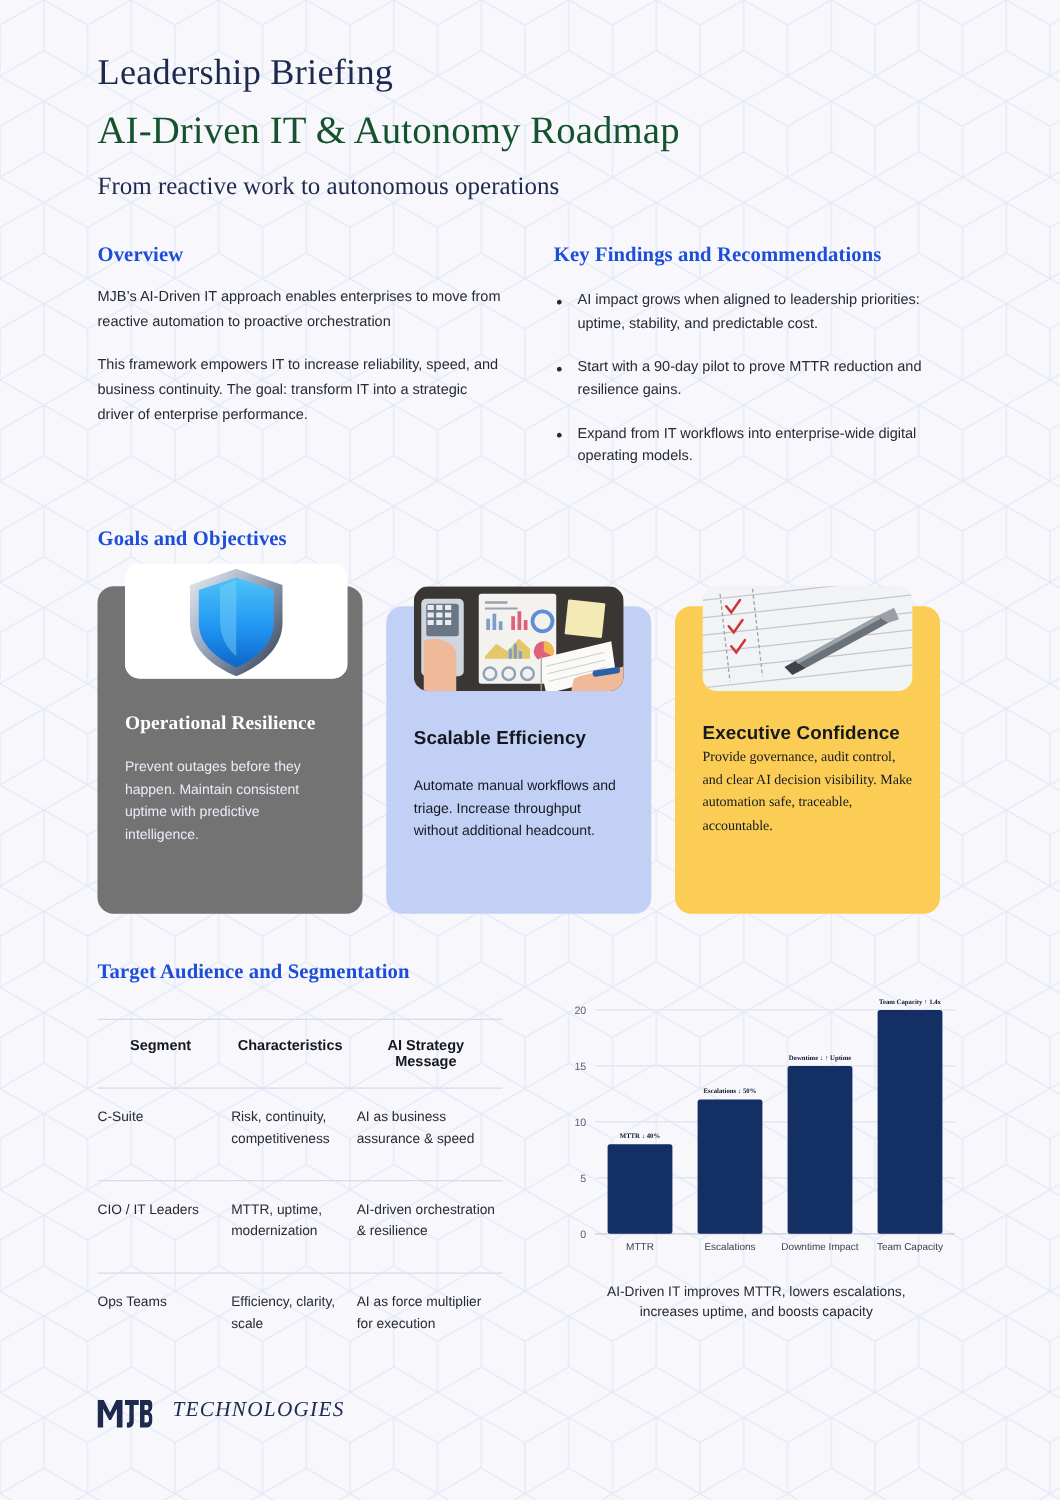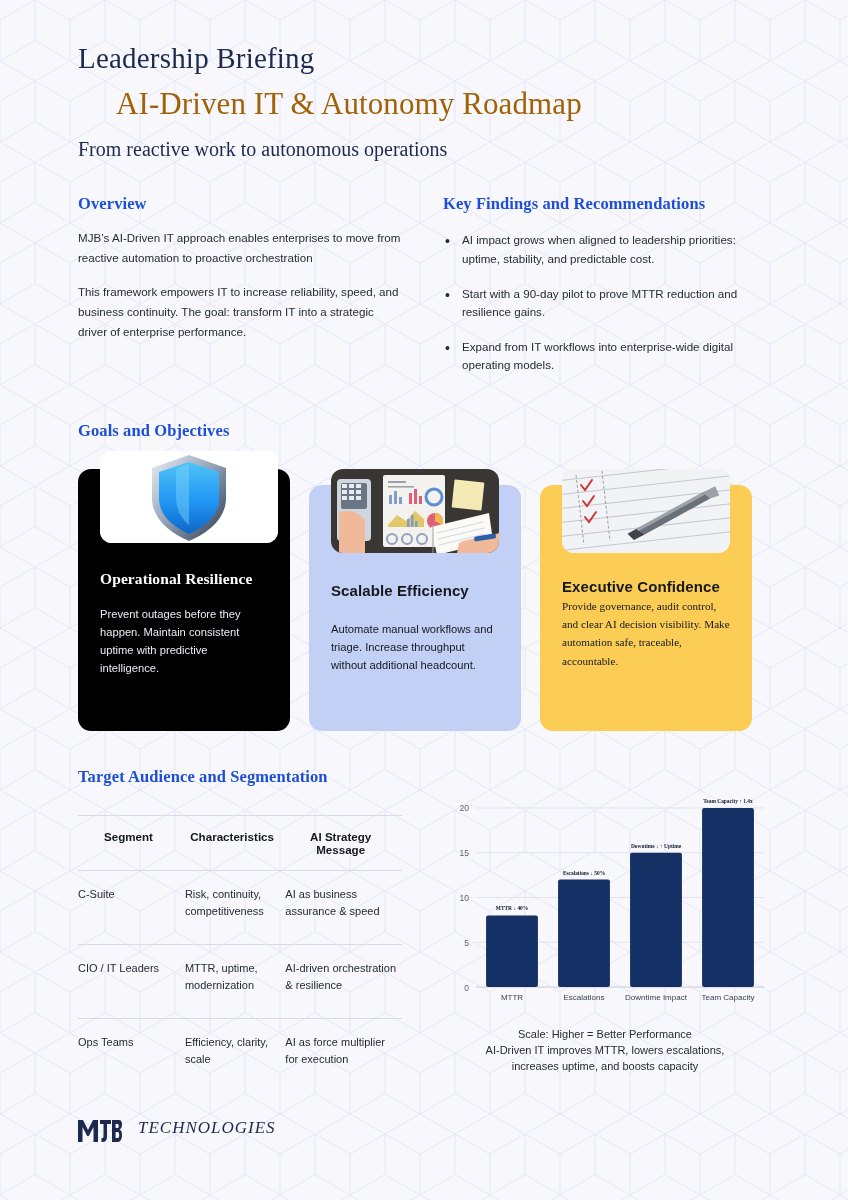--- a/index.html
+++ b/index.html
@@ -20,21 +20,21 @@
   .page{ position:relative; z-index:2; width:848px; height:1200px; padding:0 78px; }
 
   
   .header{ padding-top:40px; }
   .title-1{
     font-family:"Liberation Serif", serif;
     font-size:29px; color:#1d2a4d; letter-spacing:.2px; line-height:1.25;
   }
   .title-2{
     font-family:"Liberation Serif", serif;
-    font-size:31px; color:#a16207; letter-spacing:.1px; line-height:1.3; margin-top:8px;margin-left:38px;
+    font-size:31px; color:#14532d; letter-spacing:.1px; line-height:1.3; margin-top:8px;
   }
   .subtitle{
     font-family:"Liberation Serif", serif;
     font-size:20px; color:#1d2a4d; margin-top:11px; line-height:1.3;
   }
 
   
   .intro{ display:flex; margin-top:30px; gap:38px; }
   .col-left{ width:330px; }
   .col-right{ width:330px; }
@@ -60,21 +60,21 @@
   ul.bullets li:before{
     content:"•"; position:absolute; left:2px; top:-1px; font-size:14px; color:#262b33;
   }
 
   
   .goals-head{ margin-top:28px; }
   .cards{ display:flex; gap:19px; margin-top:26px; }
   .card{
     width:212px; border-radius:13px; position:relative; padding:0 22px 20px 22px;
   }
-  .card.navy{ background:#000000; color:#fff; height:262px; }
+  .card.navy{ background:#737373; color:#fff; height:262px; }
   .card.peri{ background:#c3d0f5; color:#14181f; height:246px; margin-top:16px; }
   .card.amber{ background:#fbcd55; color:#14181f; height:246px; margin-top:16px; }
 
   .card-media{
     position:absolute; top:-16px; left:22px; width:168px; height:84px;
     border-radius:12px; overflow:hidden;
   }
   .card.navy .card-media{ background:#fff; top:-18px; width:178px; height:92px; }
   .card-media svg{ display:block; width:100%; height:100%; }
 
@@ -363,21 +363,20 @@
             <rect x="190.08" y="71.71428571428572" width="51.839999999999996" height="134.28571428571428" rx="2" fill="#132f63"></rect>
             <text x="216" y="66.71428571428572" text-anchor="middle" font-family="&quot;Liberation Serif&quot;, serif" font-weight="bold" font-size="5.4" fill="#0f1830">Downtime ↓ ↑ Uptime</text>
             <text x="216" y="219" text-anchor="middle" font-family="&quot;Liberation Sans&quot;, sans-serif" font-size="8" fill="#3a4150">Downtime Impact</text>
             <rect x="262.08" y="26.952380952380963" width="51.839999999999996" height="179.04761904761904" rx="2" fill="#132f63"></rect>
             <text x="288" y="21.952380952380963" text-anchor="middle" font-family="&quot;Liberation Serif&quot;, serif" font-weight="bold" font-size="5.4" fill="#0f1830">Team Capacity ↑ 1.4x</text>
             <text x="288" y="219" text-anchor="middle" font-family="&quot;Liberation Sans&quot;, sans-serif" font-size="8" fill="#3a4150">Team Capacity</text>
           </svg>
       </div>
 
       <div class="chart-caption">
-        <div>Scale: Higher = Better Performance</div>
         <div>AI-Driven IT improves MTTR, lowers escalations,</div>
         <div>increases uptime, and boosts capacity</div>
       </div>
     </div>
   </div>
 
   <div class="footer">
     <svg class="logo-mark" width="44" height="26" viewBox="0 0 44 26" xmlns="http://www.w3.org/2000/svg">
       <g fill="#1d2a4d">
         <path d="M0 2 L5 2 L10 12 L15 2 L20 2 L20 24 L15.5 24 L15.5 9 L10.8 18 L9.2 18 L4.5 9 L4.5 24 L0 24 Z"></path>

